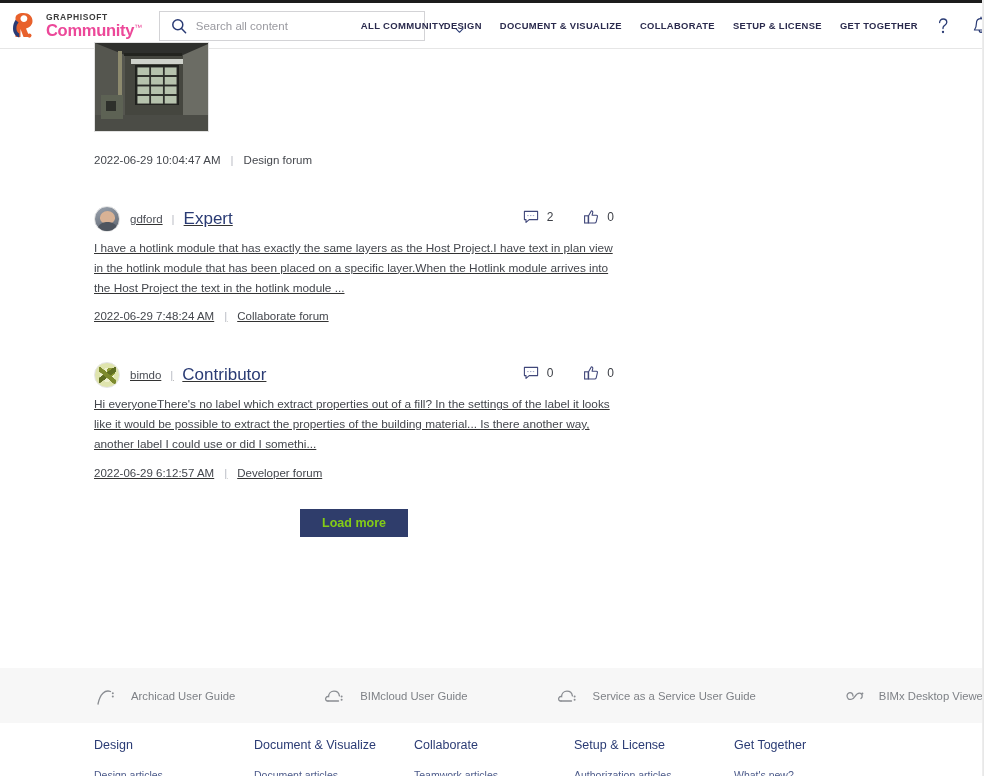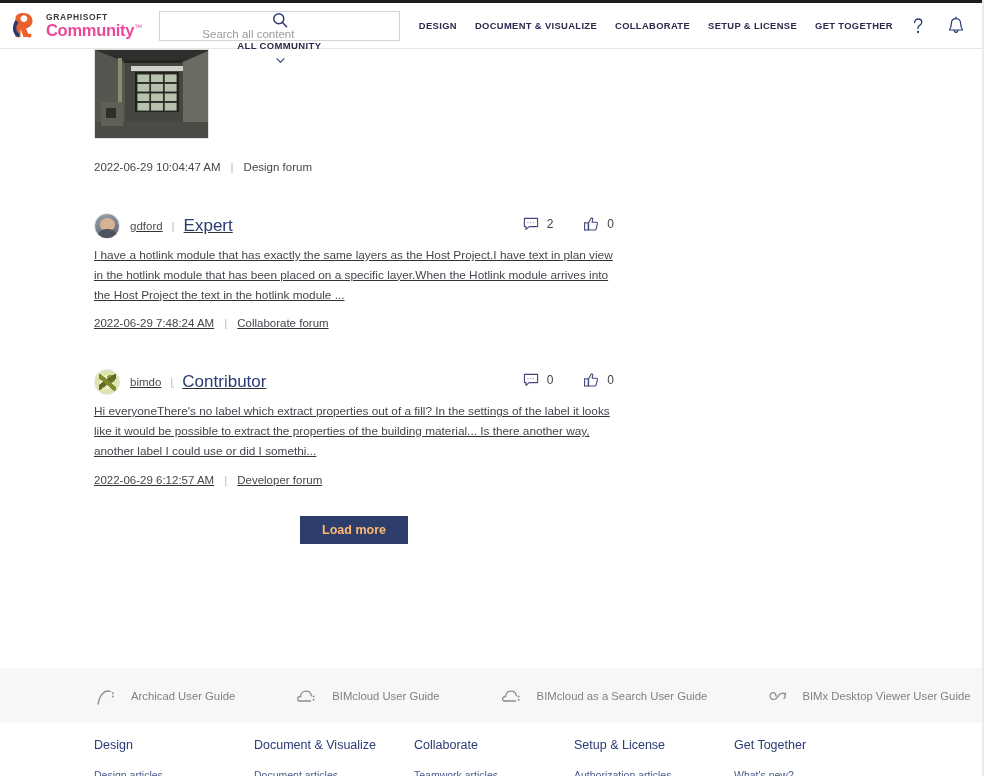--- a/index.html
+++ b/index.html
@@ -45,21 +45,20 @@
   }
   .brand-bottom sup { font-size: 8px; font-weight: normal; vertical-align: super; }
 
   
   .search-wrap {
     margin-left: 17px;
     width: 266px; height: 30px;
     border: 1px solid #d3d3d6;
     display: flex; align-items: center;
     background: #fff;
-    flex-direction: column;
   }
   .search-icon { width: 16px; height: 16px; margin: 0 9px 0 11px; flex: 0 0 auto; }
   .search-input {
     border: none; outline: none; flex: 1 1 auto;
     font-family: "Liberation Sans", sans-serif;
     font-size: 11.5px; color: #2b2b2b;
     background: transparent;
     padding: 0;
   }
   .search-input::placeholder { color: #9a9aa0; }
@@ -76,21 +75,21 @@
     font-size: 9.4px; font-weight: bold; letter-spacing: .35px;
     color: #2a2a4d; margin-right: 18px; white-space: nowrap; cursor: pointer;
   }
   .nav-item:last-child { margin-right: 0; }
 
   
   .hicons { display: flex; align-items: center; margin-left: 14px; }
   .hicon { width: 22px; height: 22px; margin-right: 16px; cursor: pointer; flex: 0 0 auto; }
 
   
-  .content { position: absolute; left: 0; top: 53px; width: 983px; }
+  .content { position: absolute; left: 0; top: 46px; width: 983px; }
   .col { margin-left: 94px; width: 520px; }
 
   .thumb {
     width: 115px; height: 90px;
     border: 1px solid #e1e1e1;
     background: #4a4a46;
     position: relative; overflow: hidden;
     margin-top: -4px;
   }
   .meta {
@@ -159,33 +158,33 @@
     margin-top: 12px;
     font-size: 11.5px; color: #44474d;
     display: flex; align-items: center;
   }
   .pmeta .sep { color: #b9bcc4; margin: 0 10px; }
   .pmeta .forum { cursor: pointer; }
 
   .loadmore-wrap { margin-top: 30px; margin-left: 94px; width: 520px; text-align: center; }
   .loadmore {
     display: inline-block;
-    background: #2f3d6b; color: #fdba74;
+    background: #2f3d6b; color: #84cc16;
     font-size: 12.5px; font-weight: bold;
     padding: 0 22px; height: 28px; line-height: 28px;
     border: none; cursor: pointer;
     font-family: "Liberation Sans", sans-serif;
   }
 
   
   .guides {
     position: absolute; left: 0; top: 668px;
     width: 983px; height: 55px;
     background: #f7f7f7;
-    display: flex; align-items: center;
+    display: flex; align-items: center; gap: 28px;
   }
   .guide { display: flex; align-items: center; cursor: pointer; }
   .guide-ico { width: 28px; height: 22px; flex: 0 0 auto; }
   .guide-lbl { margin-left: 9px; font-size: 11.3px; color: #7e8186; white-space: nowrap; }
 
   
   .footer {
     position: absolute; left: 94px; top: 738px; width: 860px;
     display: flex;
   }
@@ -426,21 +425,21 @@
 
     <div class="guide" style="margin-left:60px">
       <span class="guide-ico">
         <svg viewBox="0 0 28 22" width="28" height="22">
           <path d="M5 16 C3 16 2.2 14.4 2.8 13 C3.3 11.8 4.6 11.4 5.6 11.6 C5.6 8.4 8 6.2 11 6.2 C13.9 6.2 16 8.2 16.4 10.8" fill="none" stroke="#8a8d92" stroke-width="1.3" stroke-linecap="round"></path>
           <path d="M5 16 L15.5 16" fill="none" stroke="#8a8d92" stroke-width="1.3" stroke-linecap="round"></path>
           <circle cx="18.6" cy="11.4" r="1" fill="#8a8d92"></circle>
           <circle cx="18.6" cy="14.8" r="1" fill="#8a8d92"></circle>
         </svg>
       </span>
-      <span class="guide-lbl">BIMcloud as a Search User Guide</span>
+      <span class="guide-lbl">Service as a Service User Guide</span>
     </div>
 
     <div class="guide" style="margin-left:58px">
       <span class="guide-ico">
         <svg viewBox="0 0 28 22" width="28" height="22">
           <path d="M11 11 C11 8.4 9 7 7 7.8 C4.8 8.7 4.3 12 6.2 13.7 C8 15.3 11 14.2 12.6 11.8 C14.2 9.4 16.4 7.4 18.6 8.3 C20.6 9.1 20.8 12.2 18.9 13.5" fill="none" stroke="#8a8d92" stroke-width="1.3" stroke-linecap="round"></path>
           <circle cx="20.4" cy="8.6" r="1" fill="#8a8d92"></circle>
         </svg>
       </span>
       <span class="guide-lbl">BIMx Desktop Viewer User Guide</span>

